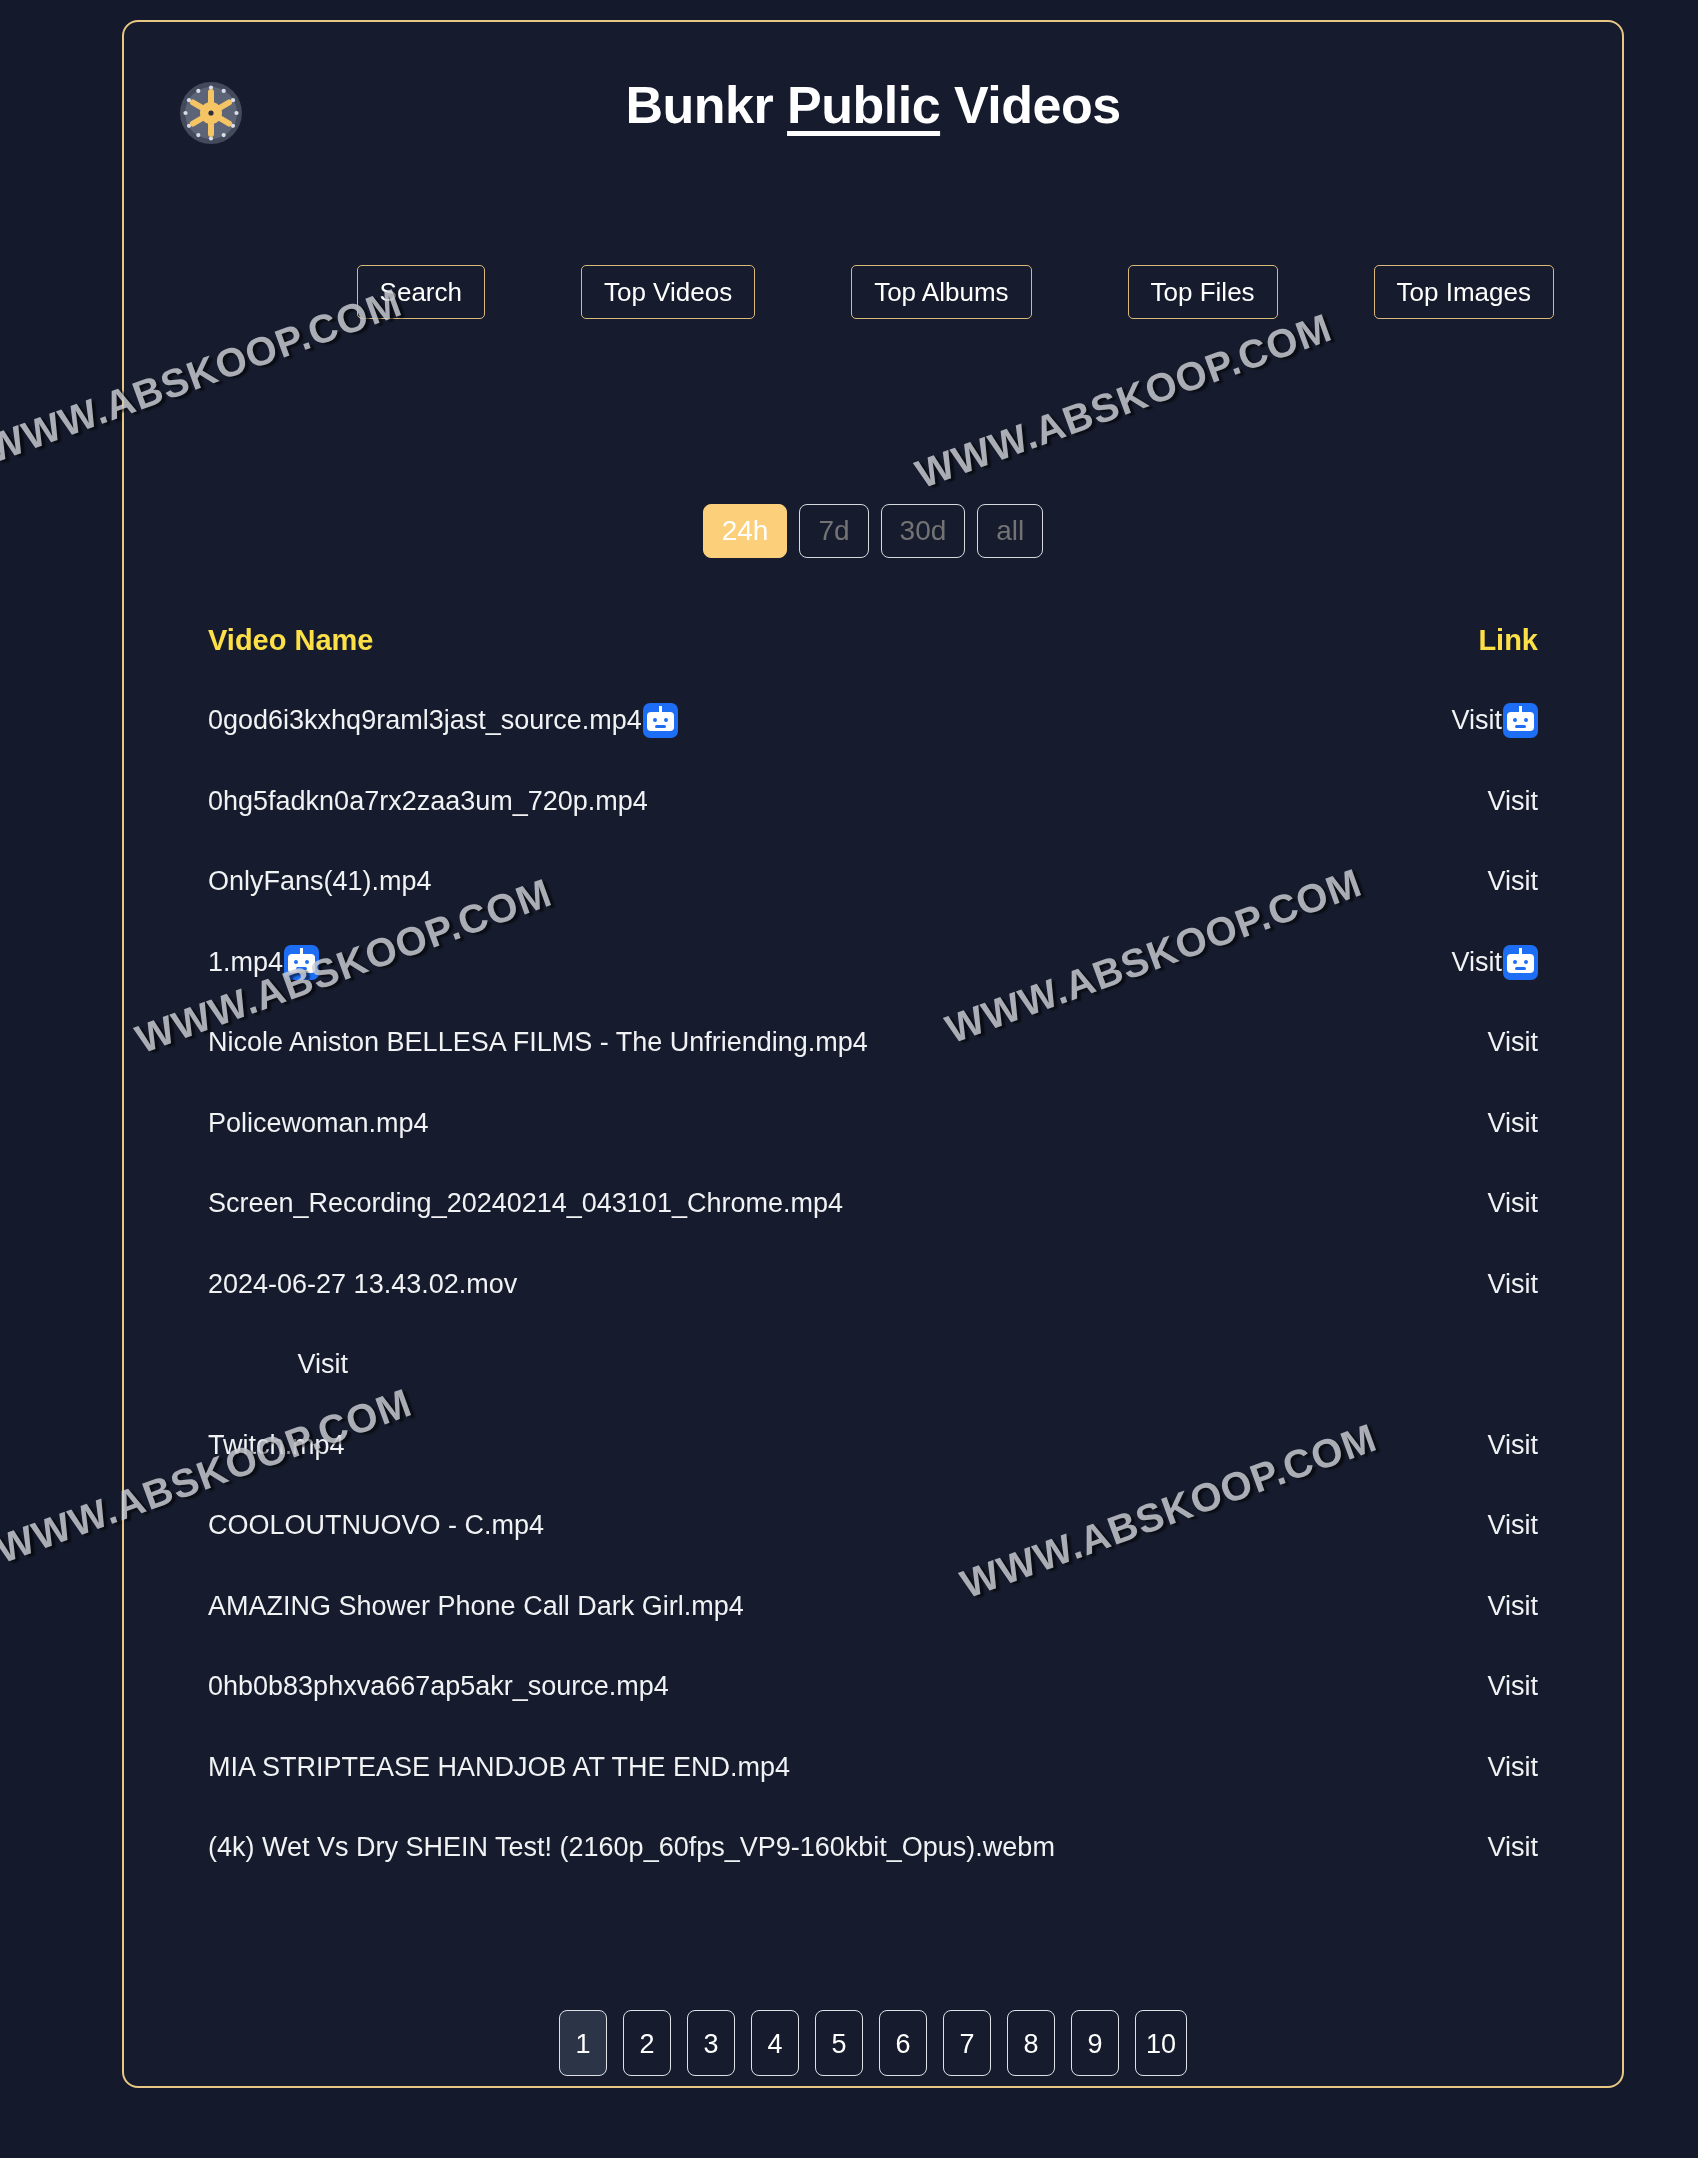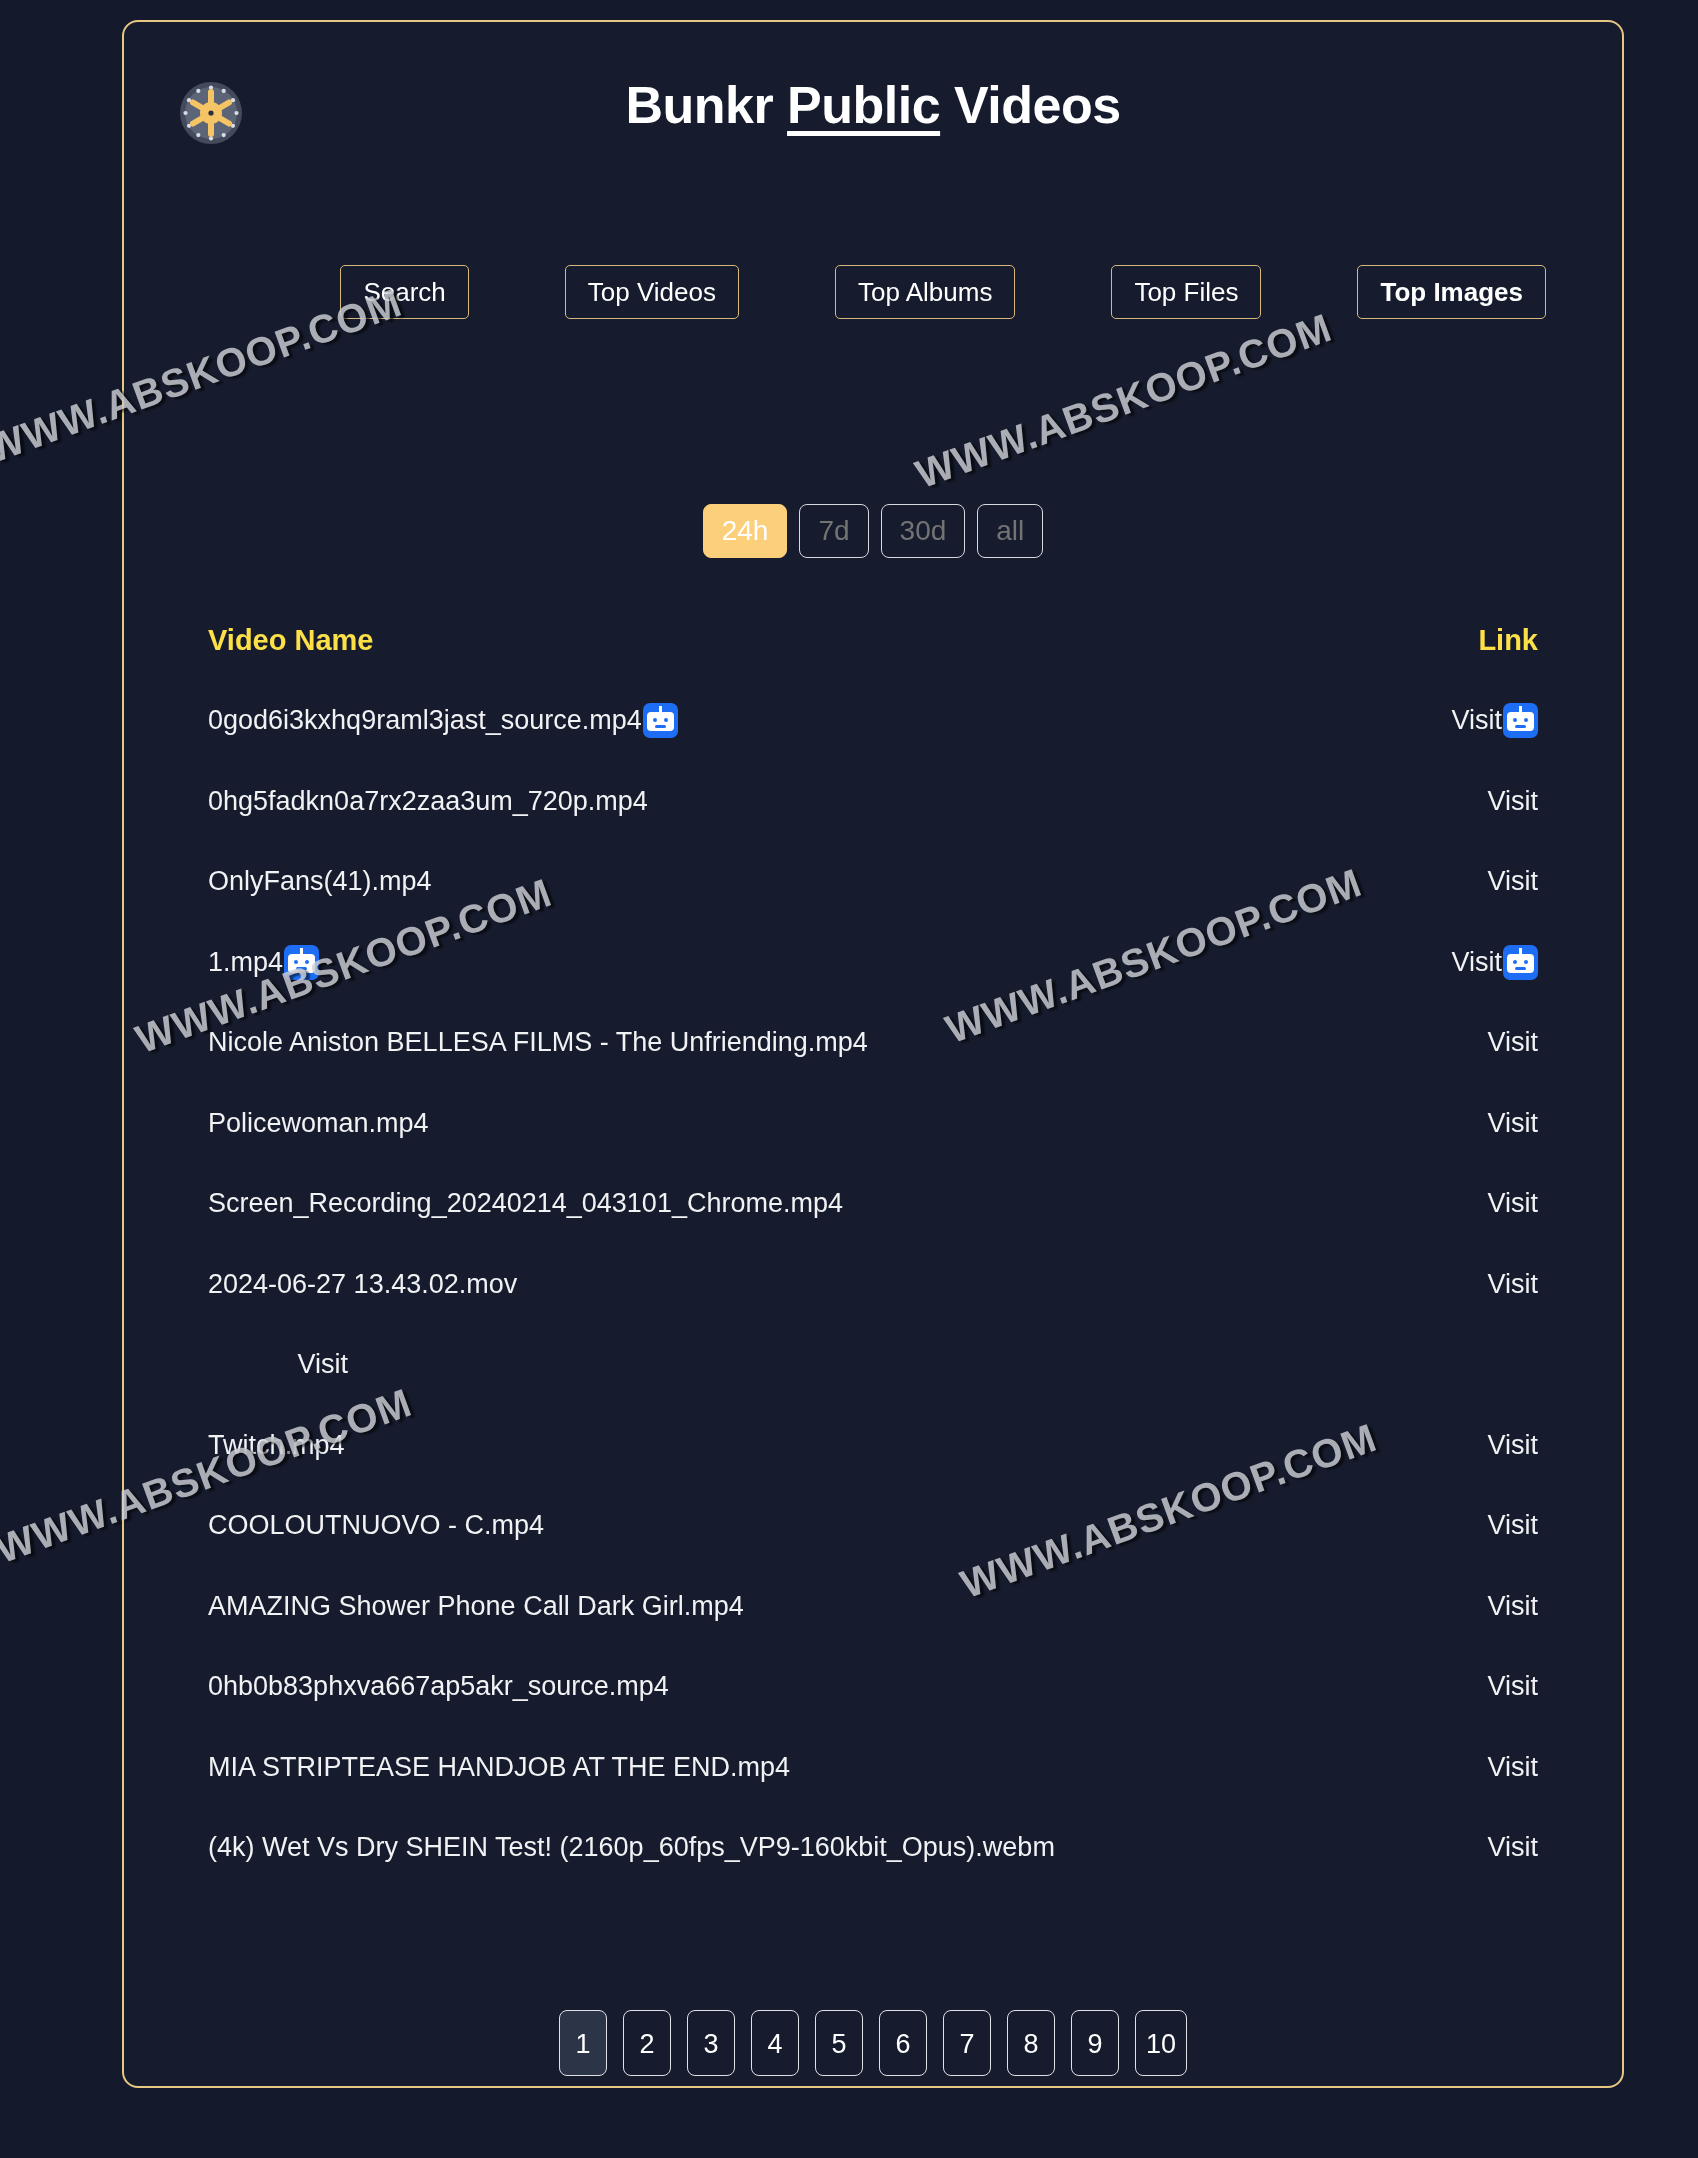--- a/index.html
+++ b/index.html
@@ -104,21 +104,21 @@
     background: transparent;
     font-size: 26px;
     font-family: "Liberation Sans", sans-serif;
     padding: 13px 22px;
     line-height: 1;
     cursor: pointer;
     white-space: nowrap;
     margin: 0 48px;
   }
   .navbtn:first-child { margin-left: 0; }
-  .navbtn:last-child { margin-right: 16px; font-weight: bold; }
+  .navbtn:last-child { margin-right: 8px; }
 
   
   .timerow {
     position: absolute;
     left: 0;
     right: 0;
     top: 482px;
     display: flex;
     justify-content: center;
     gap: 12px;

